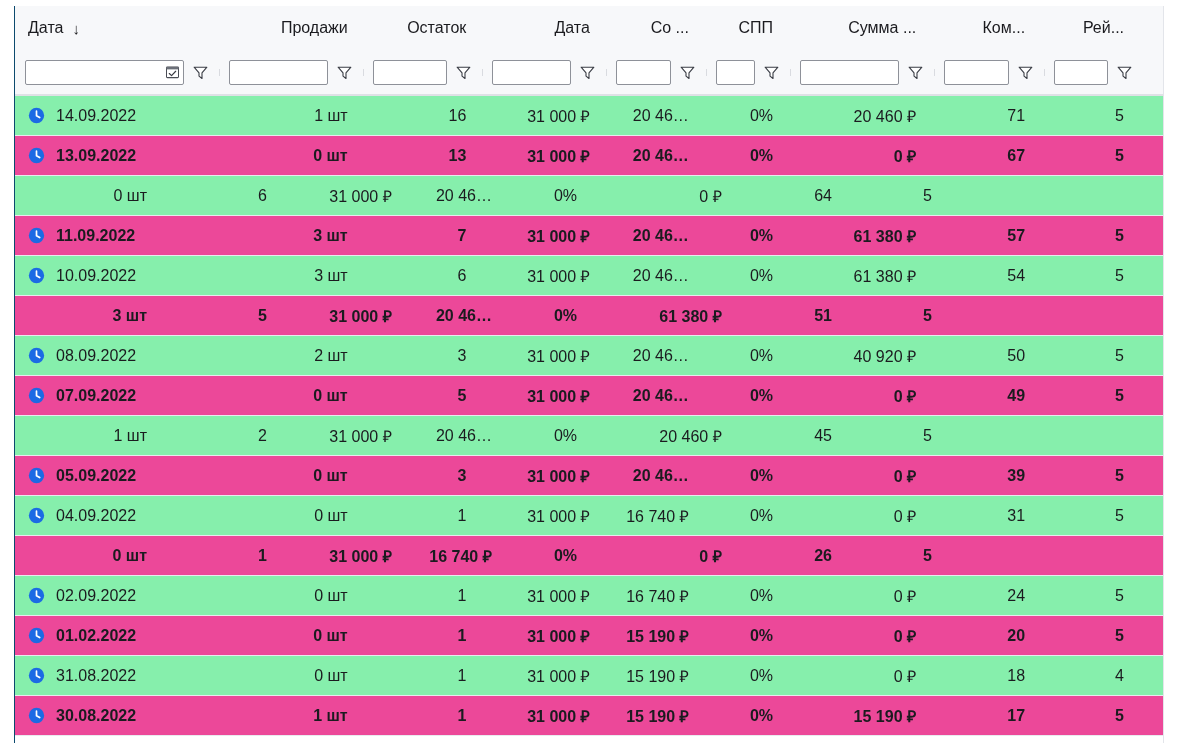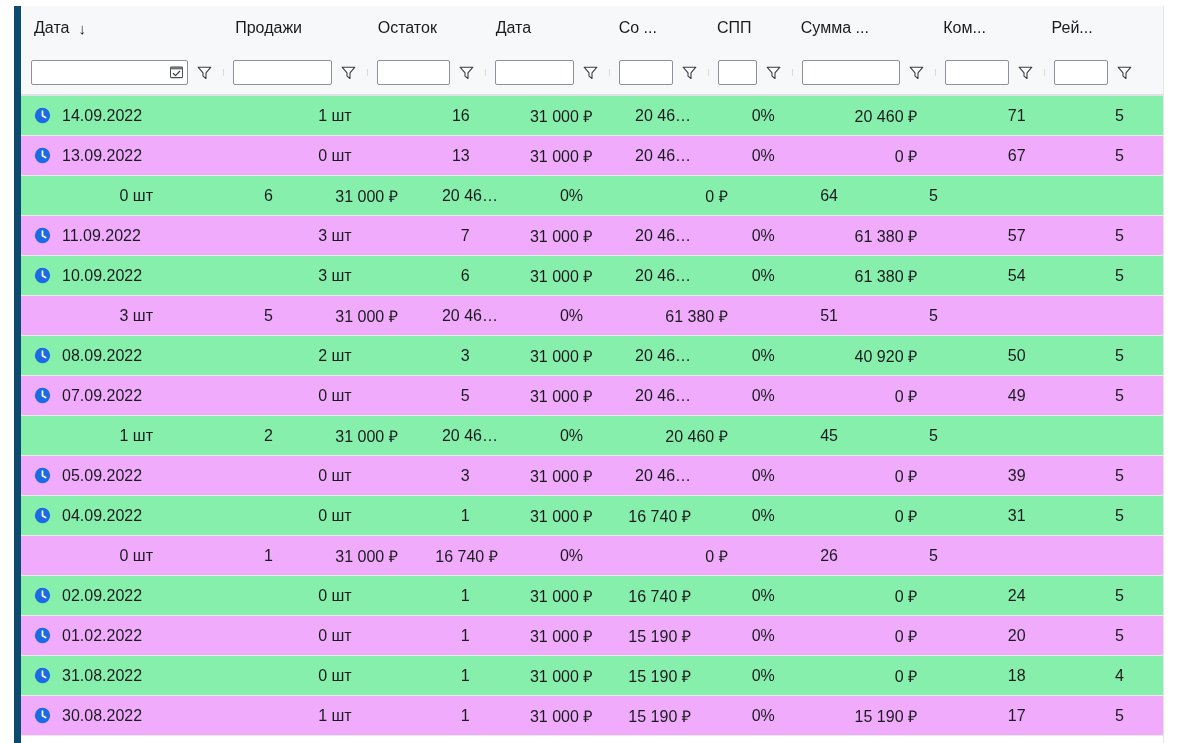--- a/index.html
+++ b/index.html
@@ -14,21 +14,21 @@
     color: #1b1b1f;
     overflow: hidden;
   }
 
   .table-wrap {
     position: absolute;
     left: 14px;
     top: 6px;
     width: 1150px;
     height: 737px;
-    border-left: 7px solid #0c4a6e;
+    border-left: 1px solid #0c4a6e;
     border-right: 1px solid #e3e5ea;
     box-sizing: border-box;
     background: #ffffff;
   }
 
   
   .thead {
     background: #f7f8fa;
     border-bottom: 1px solid #dfe1e6;
   }
@@ -41,21 +41,21 @@
     position: relative;
     font-size: 16px;
     color: #1b1b1f;
     padding: 0 13px;
     box-sizing: border-box;
     display: flex;
     align-items: center;
     white-space: nowrap;
     overflow: hidden;
   }
-  .hcell.right { justify-content: flex-start; }
+  .hcell.right { justify-content: flex-end; }
   .hcell.left  { justify-content: flex-start; }
   .hcell + .hcell::before {
     content: "";
     position: absolute;
     left: 0;
     top: 9px;
     bottom: 9px;
     width: 1px;
     background: #d9dbe0;
   }
@@ -134,21 +134,21 @@
   
   .tbody { background: #ffffff; }
   .trow {
     display: flex;
     align-items: center;
     height: 40px;
     border-bottom: 1px solid #e9eaee;
     box-sizing: border-box;
   }
   .trow.odd  { background: #86efac; }
-  .trow.even { background: #f0abfc; }
+  .trow.even { background: #ec4899; font-weight: bold; }
 
   .tcell {
     font-size: 16px;
     color: #1b1b1f;
     padding: 0 13px;
     box-sizing: border-box;
     display: flex;
     align-items: center;
     white-space: nowrap;
     overflow: hidden;

